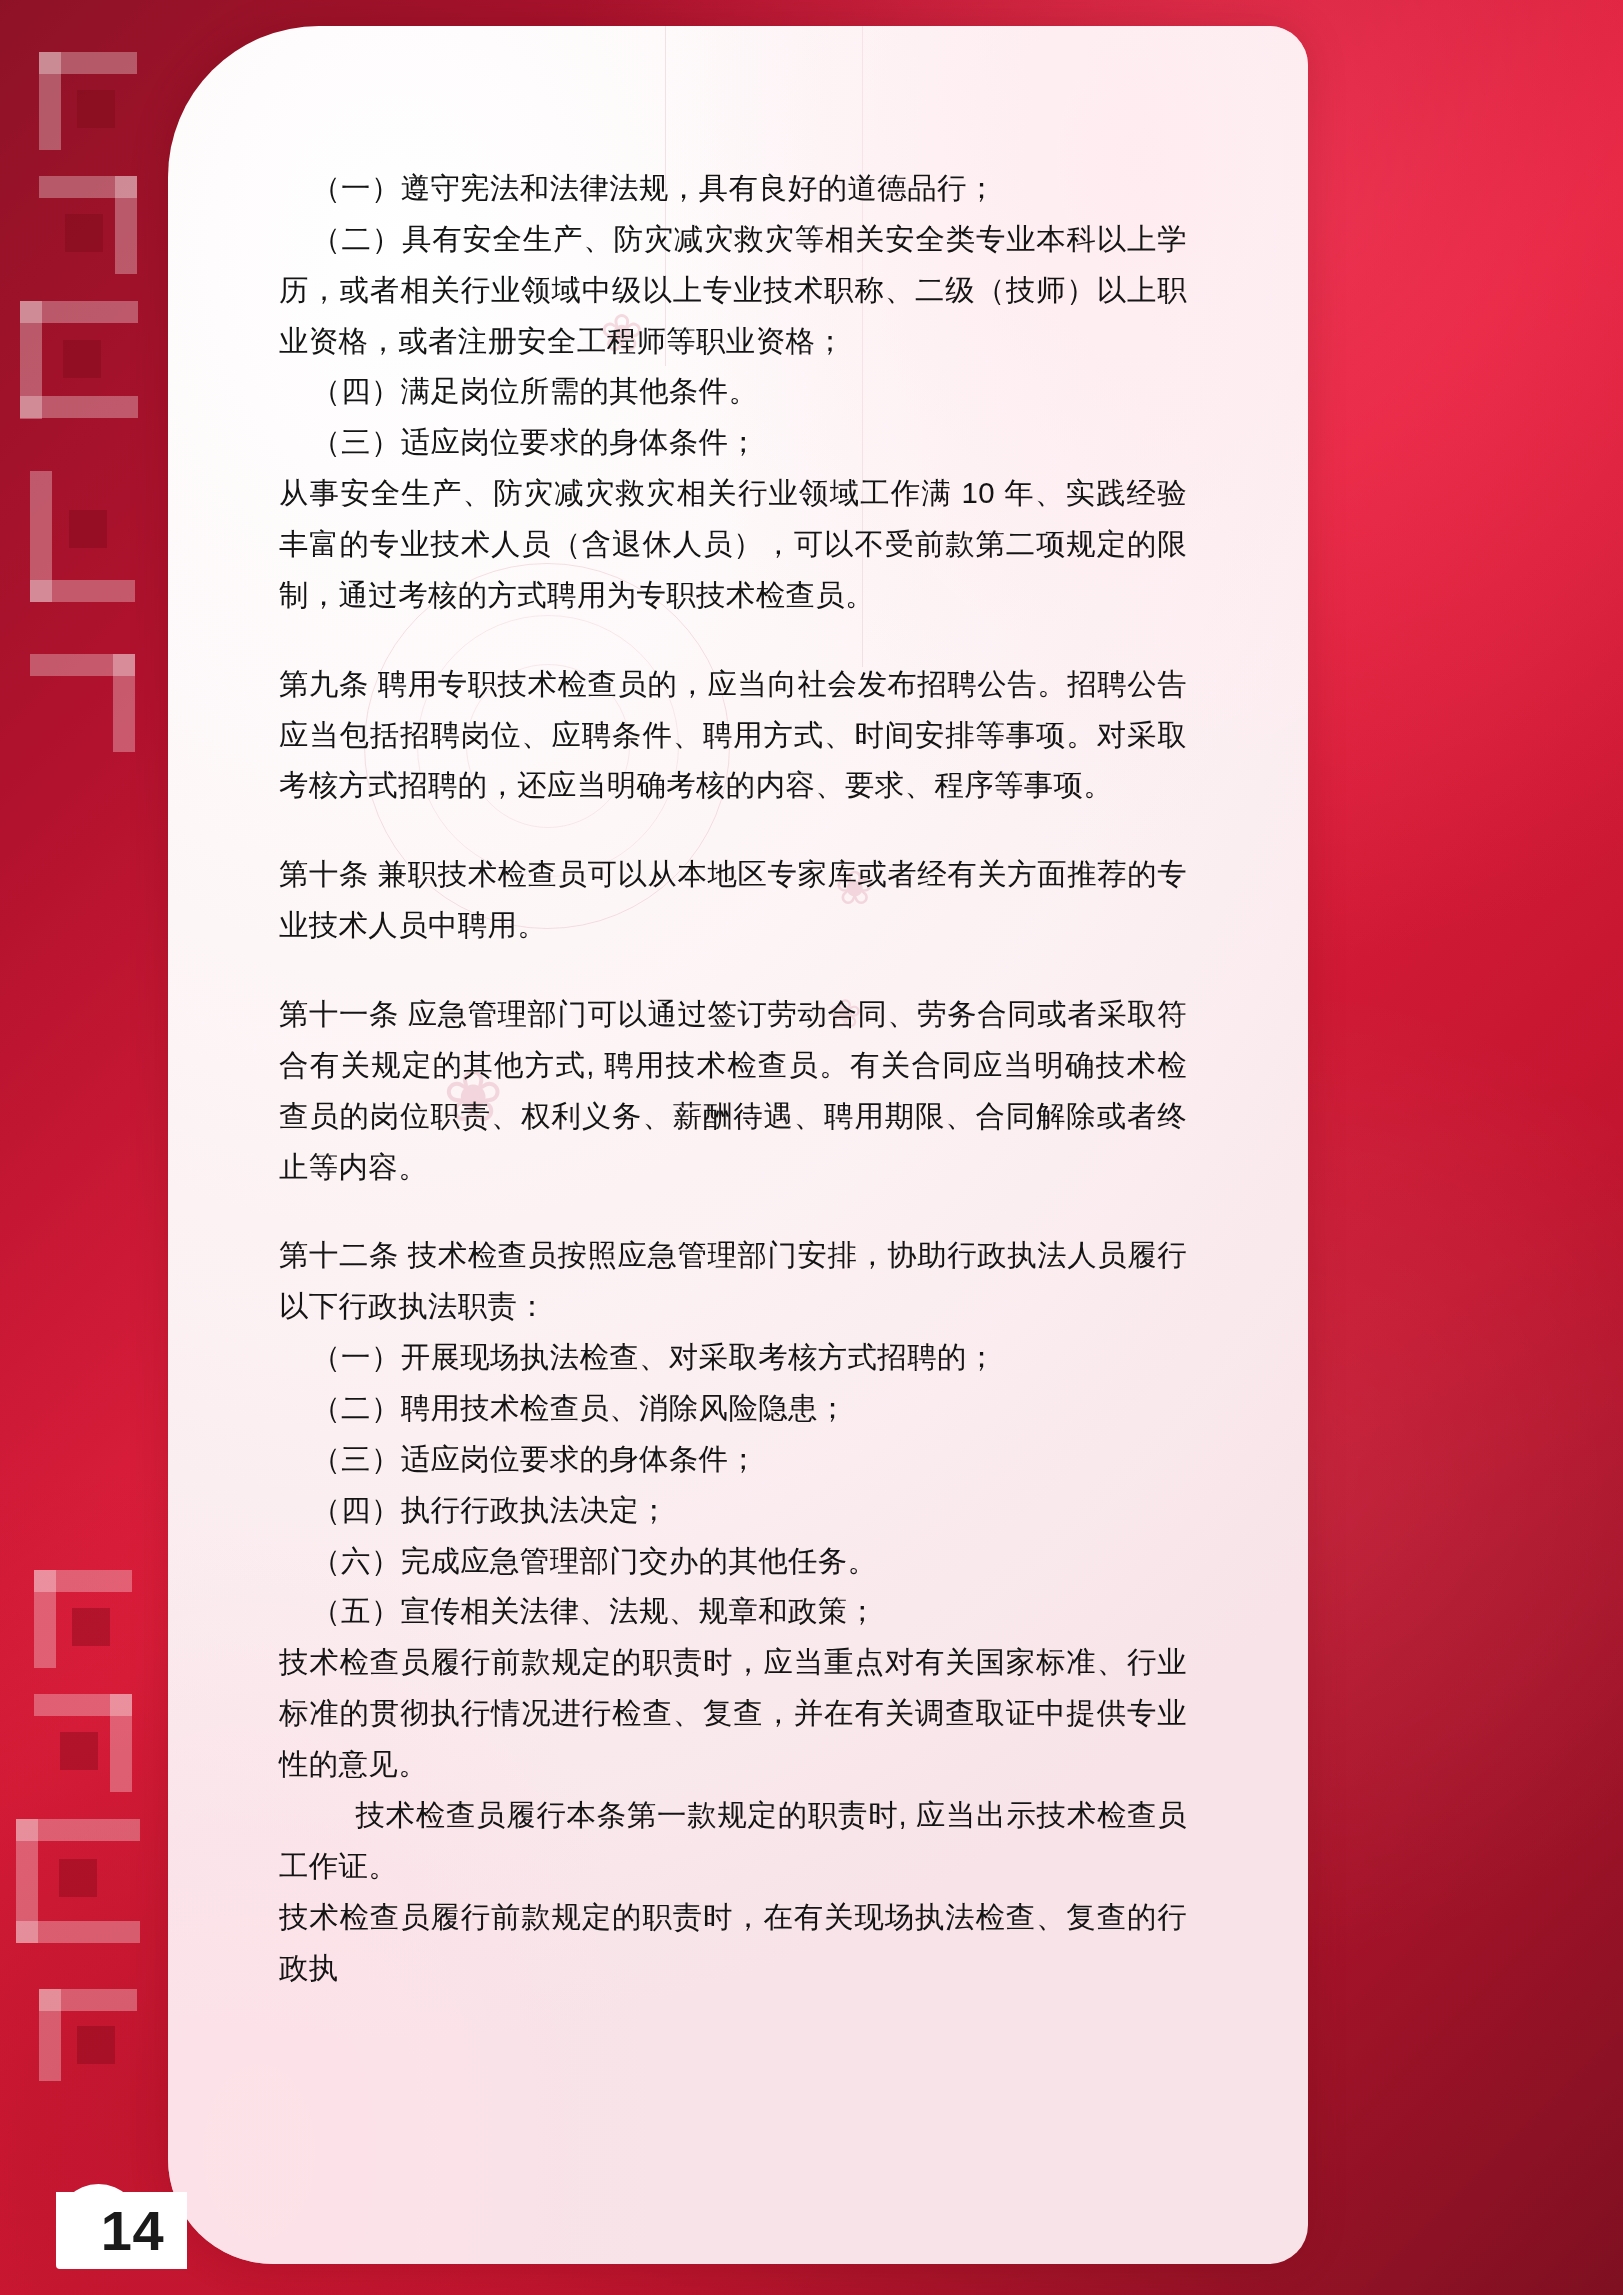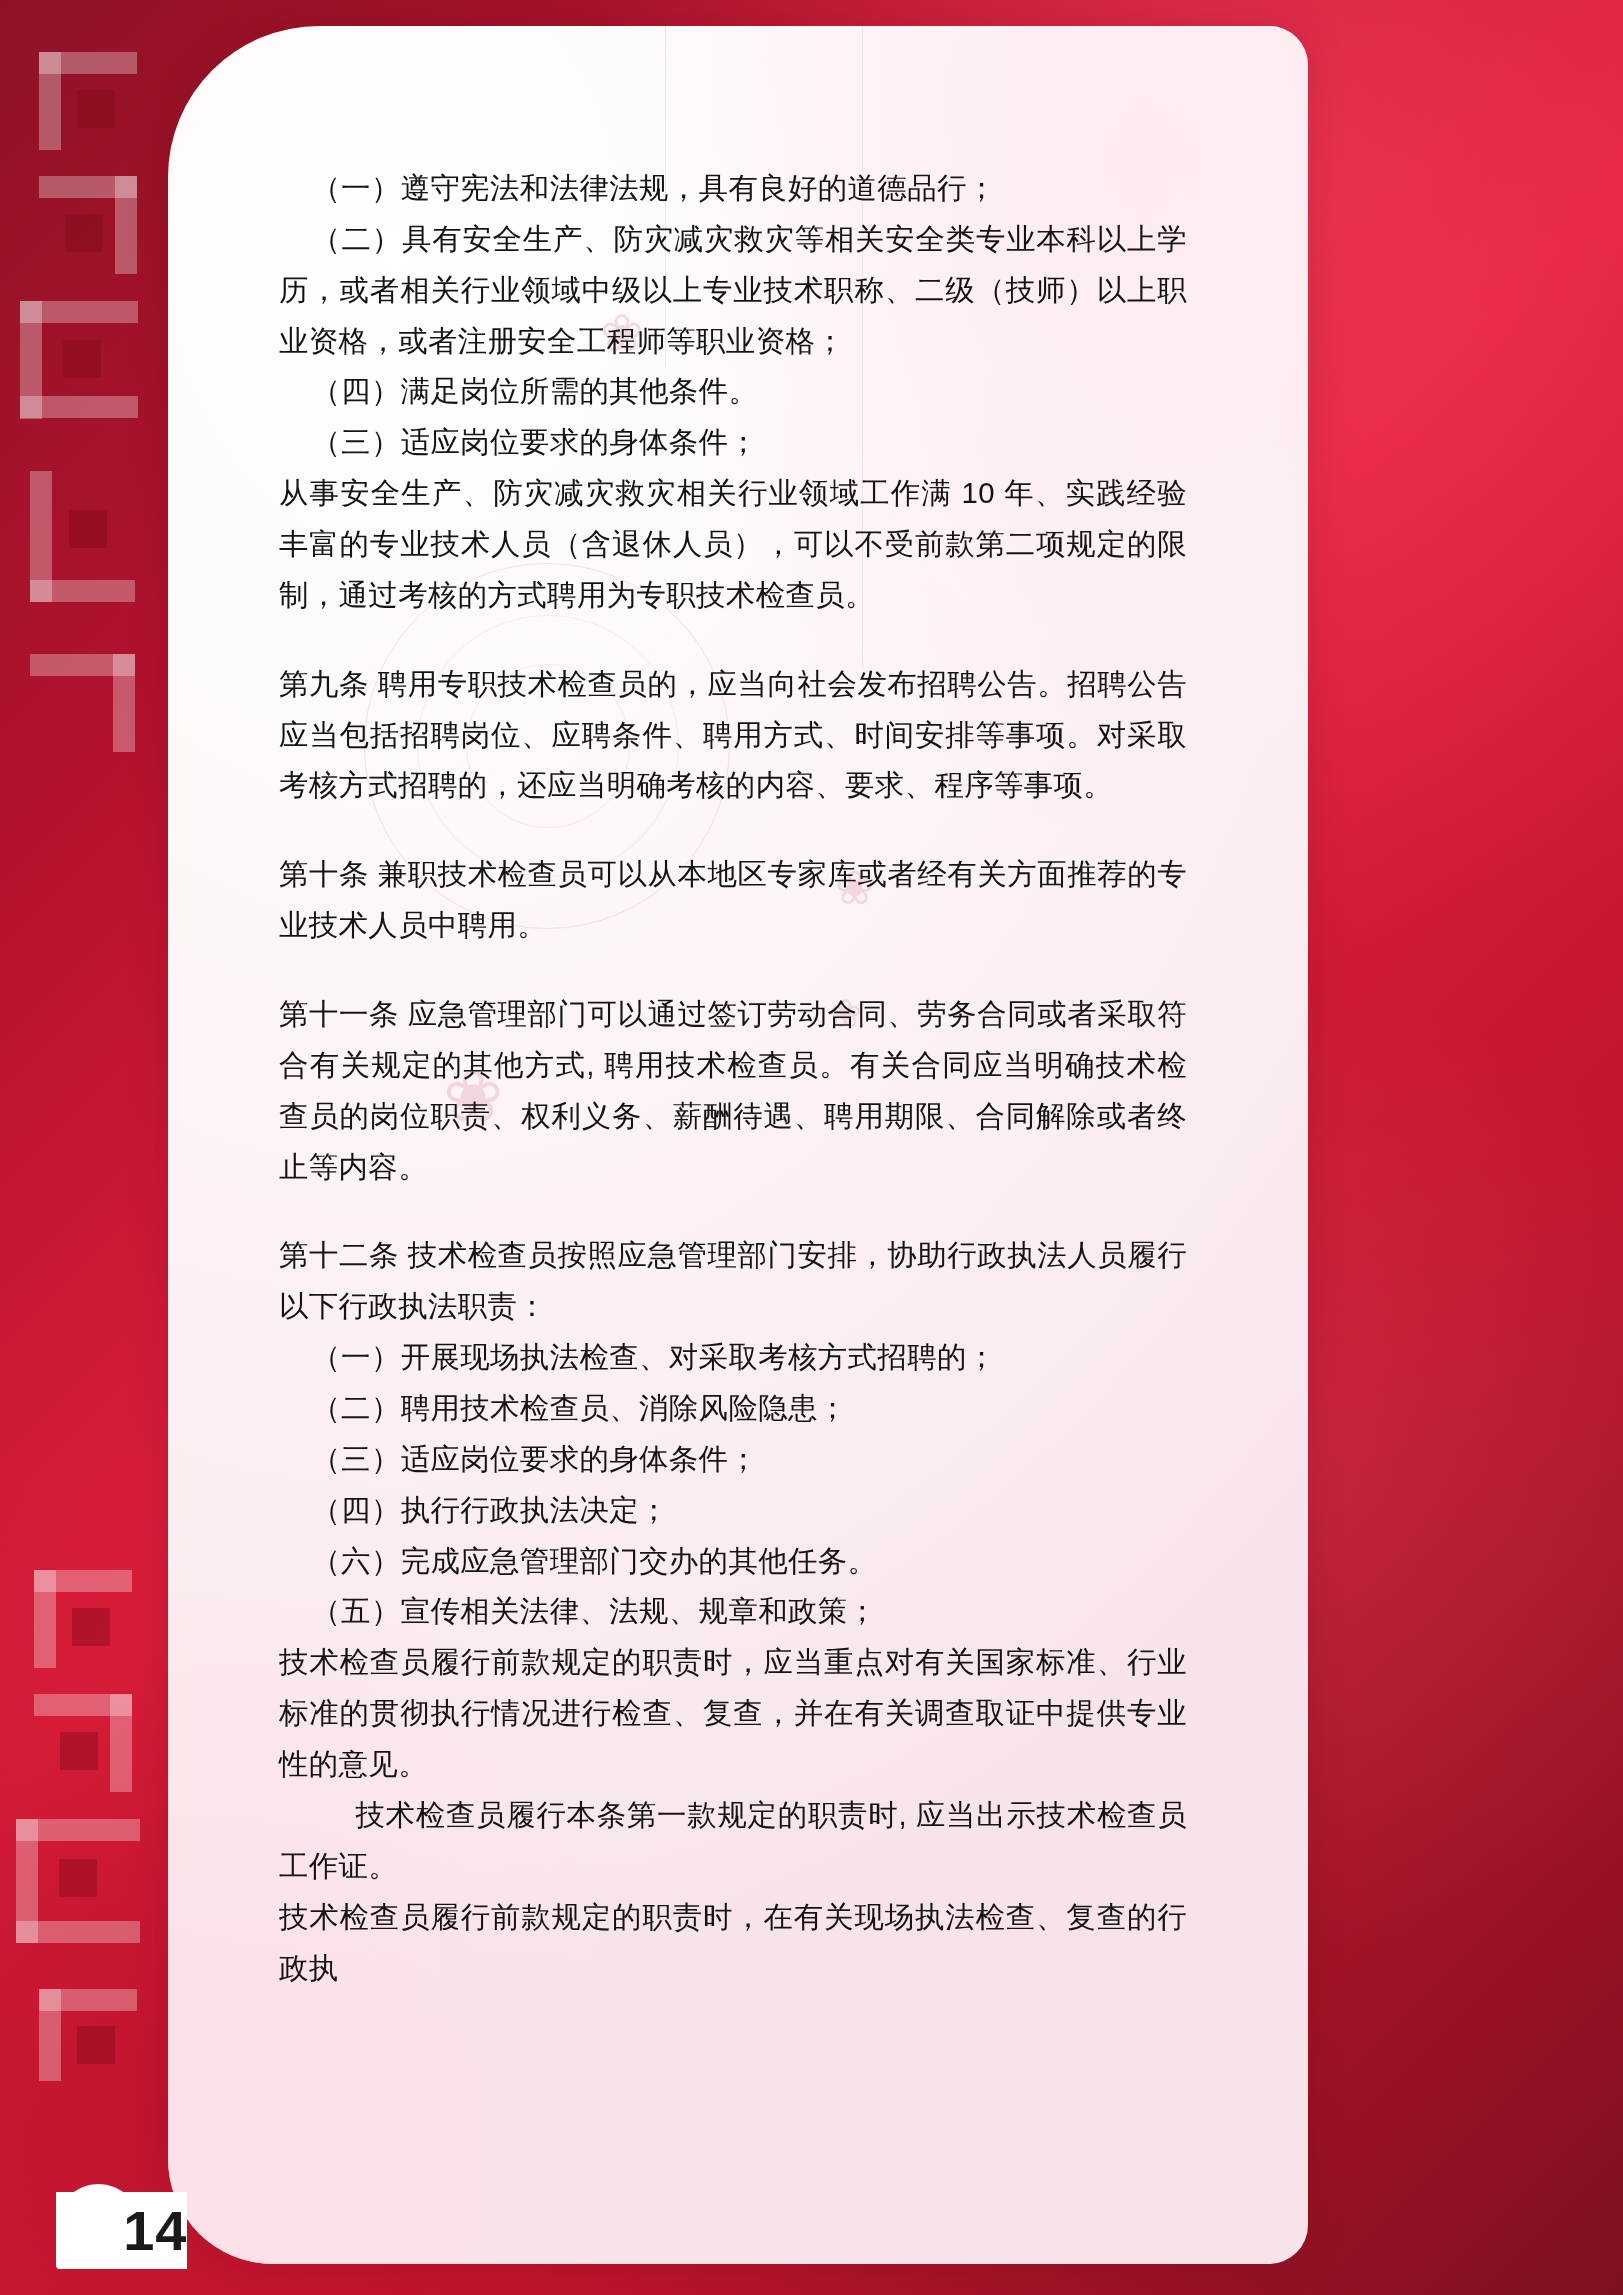--- a/index.html
+++ b/index.html
@@ -117,21 +117,21 @@
   .folio {
     position: absolute;
     left: 56px;
     bottom: 26px;
     width: 131px;
     height: 77px;
     background: #ffffff;
     border-radius: 0 0 0 3.9px;
     display: flex;
     align-items: center;
-    justify-content: flex-end;
+    justify-content: center;
     padding-left: 22px;
     z-index: 6;
   }
   .folio span {
     font-size: 56px;
     font-weight: 700;
     color: #1a1a1a;
     font-family: "Liberation Sans", sans-serif;
     letter-spacing: 0.7px;
   }

